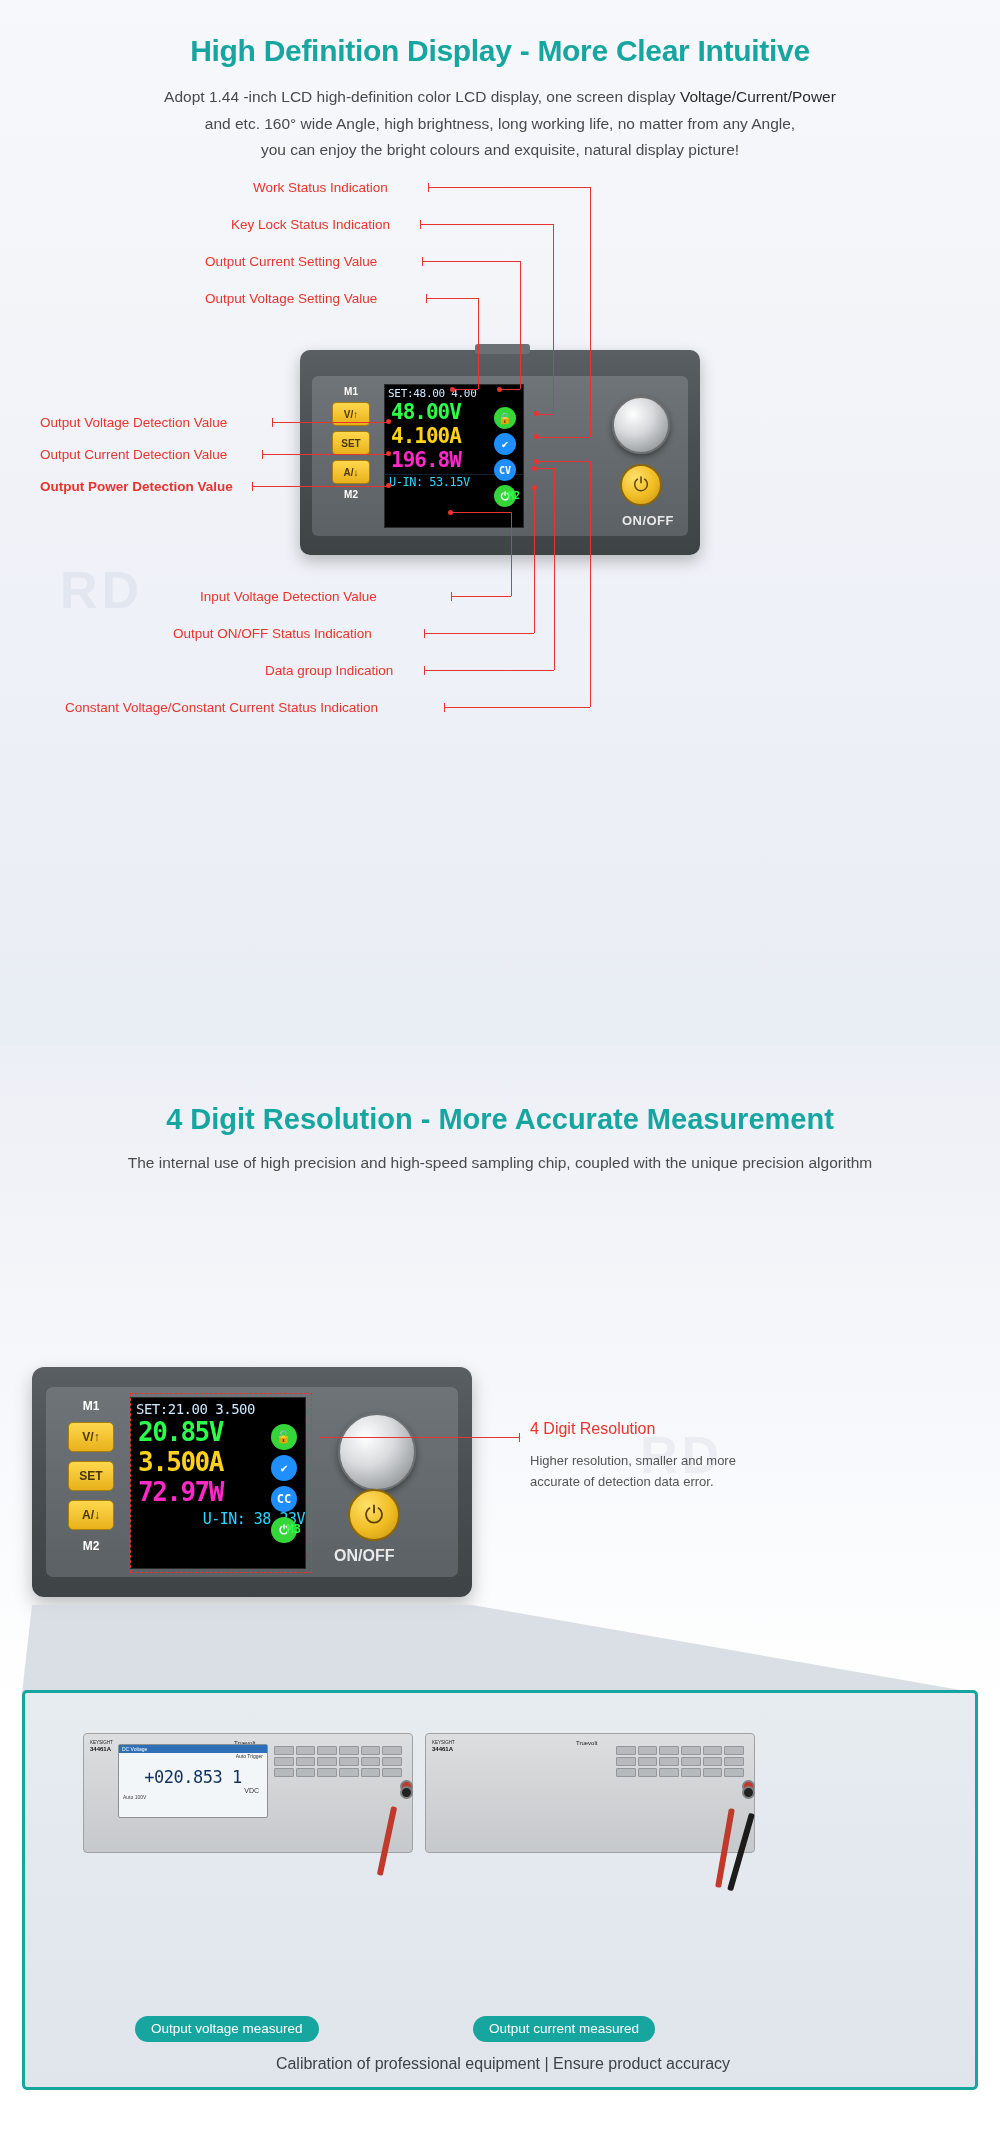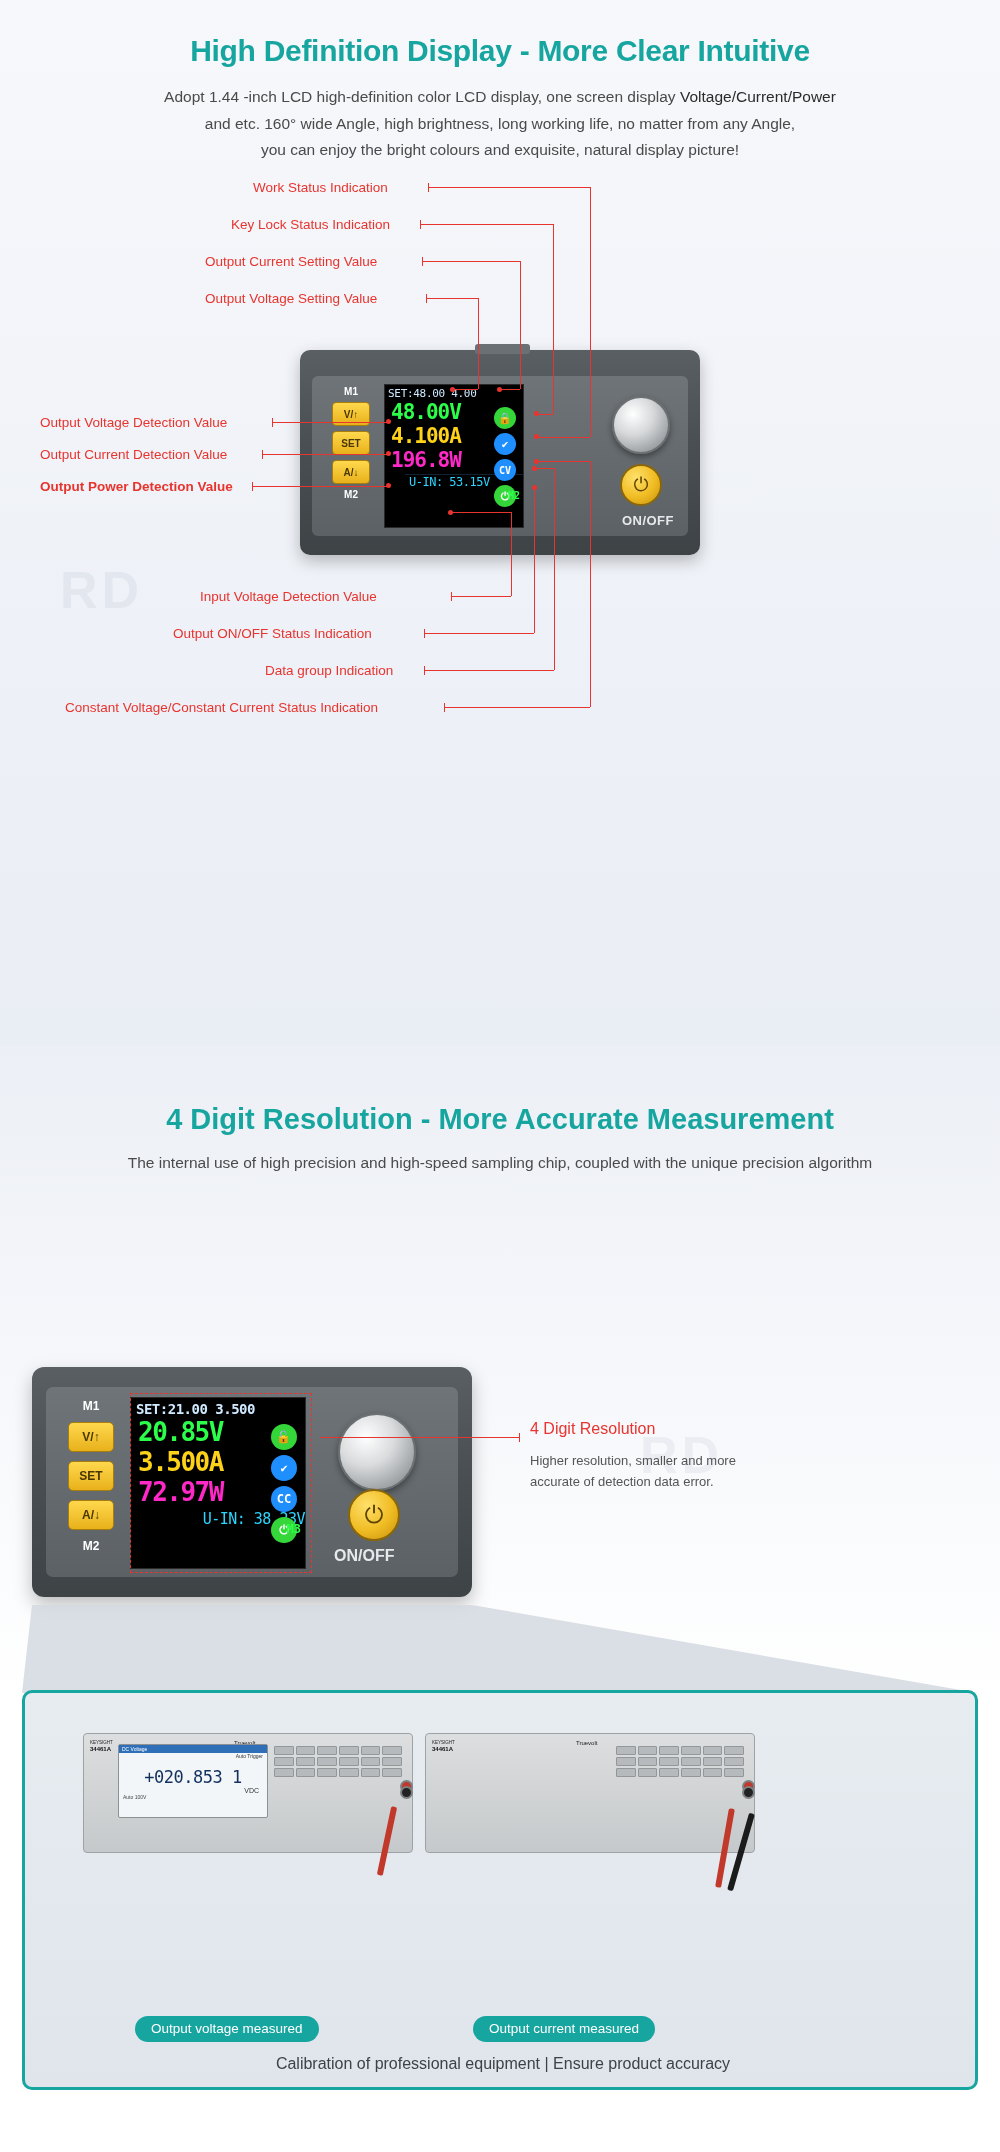--- a/index.html
+++ b/index.html
@@ -73,21 +73,21 @@
   }
   .lcd-top {
     color: #cfe9ff; font-size: 11px; padding: 2px 2px 0 3px;
     letter-spacing: -0.3px; white-space: nowrap;
   }
   .lcd-v { color: #2bff4a; font-size: 21px; font-weight: bold; padding-left: 6px; letter-spacing: -1px; }
   .lcd-a { color: #ffd21a; font-size: 21px; font-weight: bold; padding-left: 6px; letter-spacing: -1px; }
   .lcd-w { color: #ff29c8; font-size: 21px; font-weight: bold; padding-left: 6px; letter-spacing: -1px; }
   .lcd-in {
     color: #2bd6ff; font-size: 12px; padding-left: 4px; letter-spacing: -0.5px;
-    border-top: 1px solid #123; margin-top: 2px; margin-left: 20px;
+    border-top: 1px solid #123; margin-top: 2px;
   }
   .lcd-icons { position: absolute; right: 3px; top: 22px; width: 26px; }
   .ic {
     width: 22px; height: 22px; border-radius: 50%; margin-bottom: 4px;
     display: flex; align-items: center; justify-content: center;
     font-size: 11px; font-weight: bold; color: #fff;
   }
   .ic-lock { background: #35d63a; color:#0b3d0d; }
   .ic-chk  { background: #1f8fff; }
   .ic-cv   { background: #1f8fff; font-size: 10px; }
@@ -165,21 +165,21 @@
     background: linear-gradient(180deg,#ffd84d,#e8b11b);
     border: 1px solid #a87f0c; border-radius: 5px;
     font-size: 12px; font-weight: bold; color: #4a3700;
     display: flex; align-items: center; justify-content: center;
   }
   .lcd2 {
     position: absolute; left: 84px; top: 10px; width: 176px; height: 172px;
     background: #000; border: 1px solid #2a2a2a;
     font-family: "DejaVu Sans Mono", monospace; overflow: hidden;
   }
-  .lcd2-top { color: #cfe9ff; font-size: 14px; padding: 3px 0 0 5px; letter-spacing: -0.5px; white-space: nowrap; font-weight: bold; }
+  .lcd2-top { color: #cfe9ff; font-size: 14px; padding: 3px 0 0 5px; letter-spacing: -0.5px; white-space: nowrap; }
   .lcd2-v { color: #2bff4a; font-size: 26px; font-weight: bold; padding-left: 7px; letter-spacing: -1.5px; }
   .lcd2-a { color: #ffd21a; font-size: 26px; font-weight: bold; padding-left: 7px; letter-spacing: -1.5px; }
   .lcd2-w { color: #ff29c8; font-size: 26px; font-weight: bold; padding-left: 7px; letter-spacing: -1.5px; }
   .lcd2-in { color: #2bd6ff; font-size: 15px; padding-left: 5px; letter-spacing: -0.5px; margin-top: 3px; text-align: right; }
   .lcd2-icons { position: absolute; right: 4px; top: 26px; width: 30px; }
   .ic2 {
     width: 26px; height: 26px; border-radius: 50%; margin-bottom: 5px;
     display: flex; align-items: center; justify-content: center;
     font-size: 12px; font-weight: bold; color: #fff;
   }
@@ -202,21 +202,21 @@
 
   .res-title { position: absolute; left: 530px; top: 375px; font-size: 16px; color: #e8342e; }
   .res-body { position: absolute; left: 530px; top: 406px; width: 210px; font-size: 13px; color: #555; line-height: 1.6; }
 
   
   .funnel {
     position: absolute; left: 0; top: 560px; width: 1000px; height: 90px;
   }
   .bottom-panel {
     position: absolute; left: 22px; top: 645px; width: 956px; height: 400px;
-    border: 3px solid #17a5a0; border-radius: 10px;
+    border: 3px solid #17a5a0; border-radius: 5px;
     background: linear-gradient(180deg,#e7ecf1 0%, #dfe5eb 100%);
     overflow: hidden;
   }
   .meter {
     position: absolute; top: 40px; width: 330px; height: 120px;
     background: linear-gradient(180deg,#dcdedf 0%,#c6c9cb 100%);
     border: 1px solid #9ea2a4; border-radius: 4px;
   }
   .meter.left { left: 58px; }
   .meter.right { left: 400px; }

